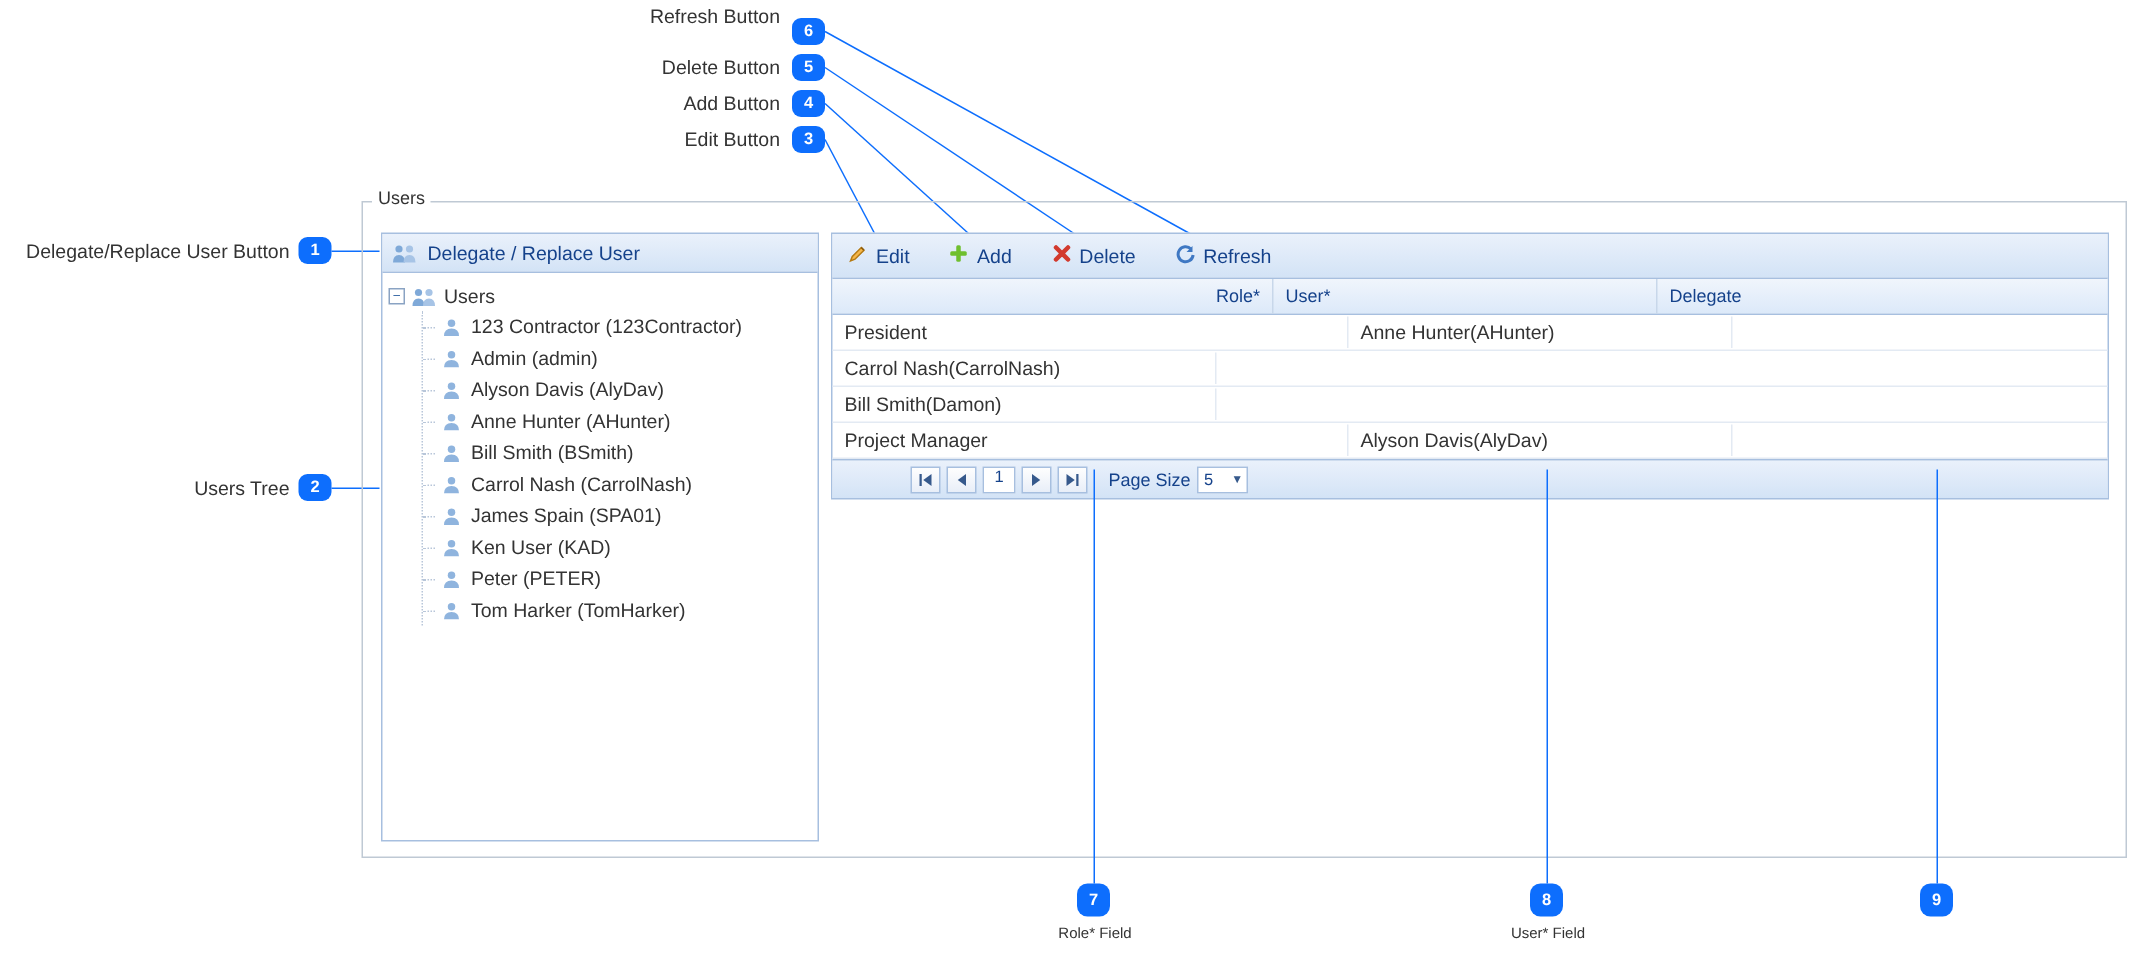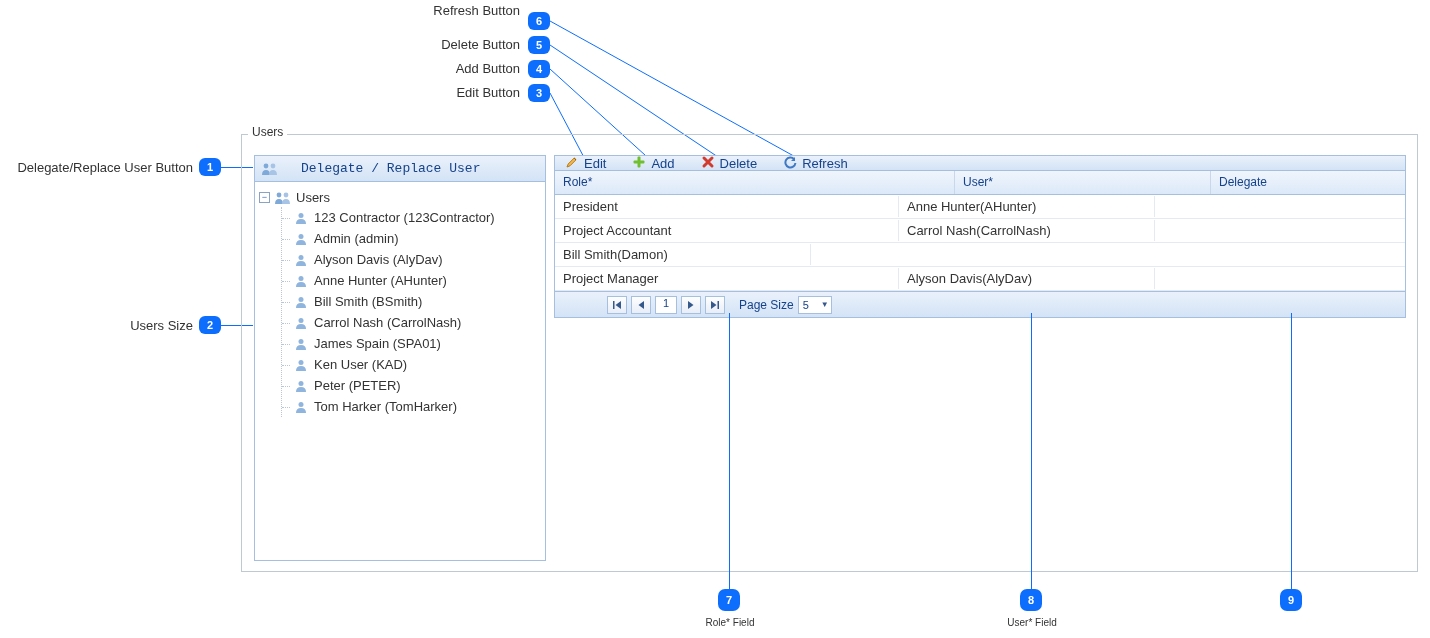--- a/index.html
+++ b/index.html
@@ -16,35 +16,35 @@
 .line.v { width: 1px; }
 svg.diag { position: absolute; overflow: visible; pointer-events:none;}
 svg.diag line { stroke: #0d6efd; stroke-width: 1; }
 
 
 .users-fieldset { position: absolute; left: 241px; top: 134px; width: 1177px; height: 438px; border: 1px solid #bfc9d4; }
 .users-fieldset > .legend { position: absolute; top: -10px; left: 6px; background: #fff; padding: 0 4px; font-size: 12px; color: #333; }
 
 
 .tree-panel { position: absolute; left: 12px; top: 20px; width: 292px; height: 406px; border: 1px solid #a7bfdf; background: #fff; }
-.tree-toolbar { height: 26px; background: linear-gradient(#eaf1fb, #d3e3f6); border-bottom: 1px solid #a7bfdf; display: flex; align-items: center; padding: 0 6px; gap: 22px; color: #15428b; font-family: Liberation Mono, monospace; }
+.tree-toolbar { height: 26px; background: linear-gradient(#eaf1fb, #d3e3f6); border-bottom: 1px solid #a7bfdf; display: flex; align-items: center; padding: 0 6px; gap: 6px; color: #15428b; }
 .tree-body { padding: 6px 4px; }
 .tree-root { display: flex; align-items: center; gap: 4px; padding: 2px 0; color: #333; }
 .tree-toggle { width: 11px; height: 11px; border: 1px solid #8aa3c3; background: #fff; display: inline-flex; align-items: center; justify-content: center; font-size: 9px; color: #3a6aa7; line-height: 1; }
 .tree-children { margin-left: 22px; border-left: 1px dotted #b8c6d9; padding-left: 6px; }
 .tree-item { display: flex; align-items: center; gap: 6px; padding: 3px 0 3px 6px; color: #333; position: relative; }
 .tree-item::before { content:""; position:absolute; left:-6px; top:50%; width:8px; border-top:1px dotted #b8c6d9; }
 
 
 .grid-panel { position: absolute; left: 312px; top: 20px; width: 852px; border: 1px solid #a7bfdf; background: #fff; }
-.grid-toolbar { height: 15px; background: linear-gradient(#eaf1fb, #d3e3f6); border-bottom: 1px solid #a7bfdf; display: flex; align-items: center; padding: 0 6px; gap: 18px; color: #15428b; }
+.grid-toolbar { height: 30px; background: linear-gradient(#eaf1fb, #d3e3f6); border-bottom: 1px solid #a7bfdf; display: flex; align-items: center; padding: 0 6px; gap: 18px; color: #15428b; }
 .tbtn { display: inline-flex; align-items: center; gap: 5px; padding: 2px 4px; cursor: pointer; }
 .grid-header { display: flex; height: 24px; background: linear-gradient(#f0f5fc, #dce9f9); border-bottom: 1px solid #a7bfdf; color: #15428b; font-size: 12px; }
 .gh { padding: 4px 8px; border-right: 1px solid #c8d7ea; }
-.gh.role { width: 400px; }
+.gh.role { width: 294px; text-align: right; }
 .gh.user { width: 256px; }
 .gh.delegate { flex: 1; border-right: none; }
 .grid-body {}
 .grow { display: flex; height: 24px; border-bottom: 1px solid #e3eaf3; align-items: center; font-size: 13px; color: #333; }
 .gc { padding: 3px 8px; border-right: 1px solid #e3eaf3; overflow: hidden; white-space: nowrap; }
 .gc.role { width: 344px; }
 .gc.user { width: 256px; }
 .gc.delegate { flex: 1; border-right: none; }
 .grid-pager { height: 26px; background: linear-gradient(#eaf1fb, #d3e3f6); border-top: 1px solid #a7bfdf; display: flex; align-items: center; padding: 0 4px; gap: 4px; color: #15428b; font-size: 12px; }
 .pbtn { width: 20px; height: 18px; border: 1px solid #a7bfdf; background: linear-gradient(#fefefe,#e8eef8); display: inline-flex; align-items: center; justify-content: center; font-size: 10px; cursor: pointer; color:#36598c;}
@@ -83,21 +83,21 @@
 <div class="callout-label" style="left:350px; top:85px; width:170px;">Edit Button</div>
 <div class="callout-badge" style="left:528px; top:84px;">3</div>
 <svg class="diag" style="left:550px; top:93px; width:60px; height:78px;">
     <line x1="0" y1="0" x2="38" y2="72"></line>
   </svg>
 
 <div class="callout-label" style="left:0px; top:160px; width:193px;">Delegate/Replace User Button</div>
 <div class="callout-badge" style="left:199px; top:158px;">1</div>
 <div class="line h" style="left:221px; top:167px; width:32px;"></div>
 
-<div class="callout-label" style="left:0px; top:318px; width:193px;">Users Size</div>
+<div class="callout-label" style="left:0px; top:318px; width:193px;">Users Tree</div>
 <div class="callout-badge" style="left:199px; top:316px;">2</div>
 <div class="line h" style="left:221px; top:325px; width:32px;"></div>
 
 <div class="users-fieldset">
   <div class="legend">Users</div>
 
   <div class="tree-panel">
     <div class="tree-toolbar">
       <span class="ico person-ico">
         <svg width="18" height="14" viewBox="0 0 18 14">
@@ -260,21 +260,20 @@
       <div class="gh user">User*</div>
       <div class="gh delegate">Delegate</div>
     </div>
     <div class="grid-body" id="grid-body">
         <div class="grow">
           <div class="gc role">President</div>
           <div class="gc user">Anne Hunter(AHunter)</div>
           <div class="gc delegate"></div>
         </div>
         <div class="grow">
-          <div class="gc role">Project Accountant</div>
           <div class="gc user">Carrol Nash(CarrolNash)</div>
           <div class="gc delegate"></div>
         </div>
         <div class="grow">
           <div class="gc user">Bill Smith(Damon)</div>
           <div class="gc delegate"></div>
         </div>
         <div class="grow">
           <div class="gc role">Project Manager</div>
           <div class="gc user">Alyson Davis(AlyDav)</div>

